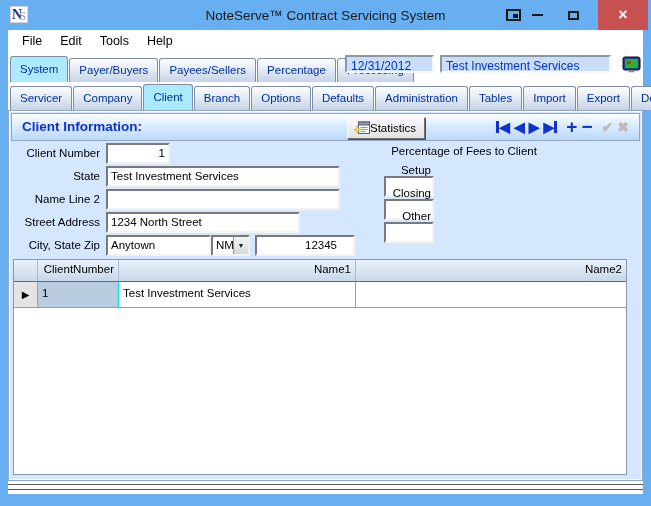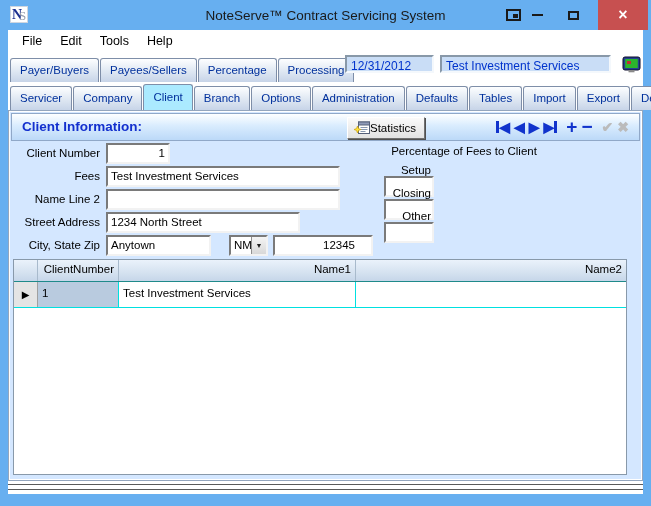--- a/index.html
+++ b/index.html
@@ -79,21 +79,21 @@
   .nav.disabled { color:#BBBBBB; }
   
   .frow { position:absolute; left:0; height:22px; display:flex; align-items:center; }
   .flabel { display:inline-block; width:97px; text-align:right; font-size:11.5px; color:#000; padding-right:6px; }
   .sunken {
     background:#fff;
     border-top:2px solid #7A7A7A; border-left:2px solid #7A7A7A;
     border-bottom:2px solid #F2F2F2; border-right:2px solid #F2F2F2;
   }
   input.finput { height:21px; font-family:"Liberation Sans", sans-serif; font-size:11.5px; padding:0 3px; outline:none; }
-  .combo { margin-left:18px; width:39px; height:21px; display:flex; align-items:center; position:relative; padding-left:3px; font-size:11.5px; }
+  .combo { margin-left:0; width:39px; height:21px; display:flex; align-items:center; position:relative; padding-left:3px; font-size:11.5px; }
   .combo-btn { position:absolute; right:0; top:0; bottom:0; width:15px;
     background:linear-gradient(180deg,#F4F4F4,#D8D8D8); border-left:1px solid #909090;
     display:flex; align-items:center; justify-content:center; font-size:7px; color:#202020; }
   
   .fees-title { position:absolute; left:350px; top:34px; width:210px; text-align:center; font-size:11.5px; }
   .fees-row { position:absolute; display:flex; align-items:flex-start;flex-direction:column; }
   .fees-label { display:inline-block; width:52px; text-align:right; padding-right:5px; font-size:11.5px; }
   
   .grid { position:absolute; left:4px; top:148px; right:15px; bottom:5px; background:#fff; border:1px solid #8899AA; }
   .ghead { display:flex; height:22px; background:linear-gradient(180deg,#EAF2FB 0%,#D5E2F0 60%,#C6D6E9 100%); border-bottom:1px solid #1F8A8A; }
@@ -137,20 +137,21 @@
   <div class="menubar">
     <span class="menu-item">File</span>
     <span class="menu-item">Edit</span>
     <span class="menu-item">Tools</span>
     <span class="menu-item">Help</span>
   </div>
 
   <div class="tabrow1">
     <div class="tabline"></div>
     <div class="tabstrip1">
+      <span class="tab selected">System</span>
       <span class="tab">Payer/Buyers</span>
       <span class="tab">Payees/Sellers</span>
       <span class="tab">Percentage</span>
       <span class="tab">Processing</span>
     </div>
     <div class="field-display date-field">12/31/2012</div>
     <div class="field-display client-field">Test Investment Services</div>
     <span class="monitor-icon">
       <svg width="19" height="18" viewBox="0 0 19 18">
         <rect x="1" y="1" width="17" height="13" rx="2" fill="#24418F" stroke="#0A0A2A"></rect>
@@ -162,22 +163,22 @@
   </div>
 
   <div class="tabrow2">
     <div class="tabline2"></div>
     <div class="tabstrip2">
       <span class="tab">Servicer</span>
       <span class="tab">Company</span>
       <span class="tab selected">Client</span>
       <span class="tab">Branch</span>
       <span class="tab">Options</span>
+      <span class="tab">Defaults</span>
       <span class="tab">Administration</span>
-      <span class="tab">Defaults</span>
       <span class="tab">Tables</span>
       <span class="tab">Import</span>
       <span class="tab">Export</span>
       <span class="tab">Design</span>
 
     </div>
   </div>
 
   <div class="content">
 
@@ -222,21 +223,21 @@
             <span>✖</span>
           </span>
       </div>
     </div>
 
     <div class="frow" style="top:31px">
       <label class="flabel">Client Number</label>
       <input class="finput sunken" style="width: 64px; text-align: right;" value="1">
     </div>
     <div class="frow" style="top:54px">
-      <label class="flabel">Fees</label>
+      <label class="flabel">State</label>
       <input class="finput sunken" style="width: 234px;" value="Test Investment Services">
     </div>
     <div class="frow" style="top:77px">
       <label class="flabel">Name Line 2</label>
       <input class="finput sunken" style="width: 234px;" value="">
     </div>
     <div class="frow" style="top:100px">
       <label class="flabel">Street Address</label>
       <input class="finput sunken" style="width: 194px;" value="1234 North Street">
     </div>

